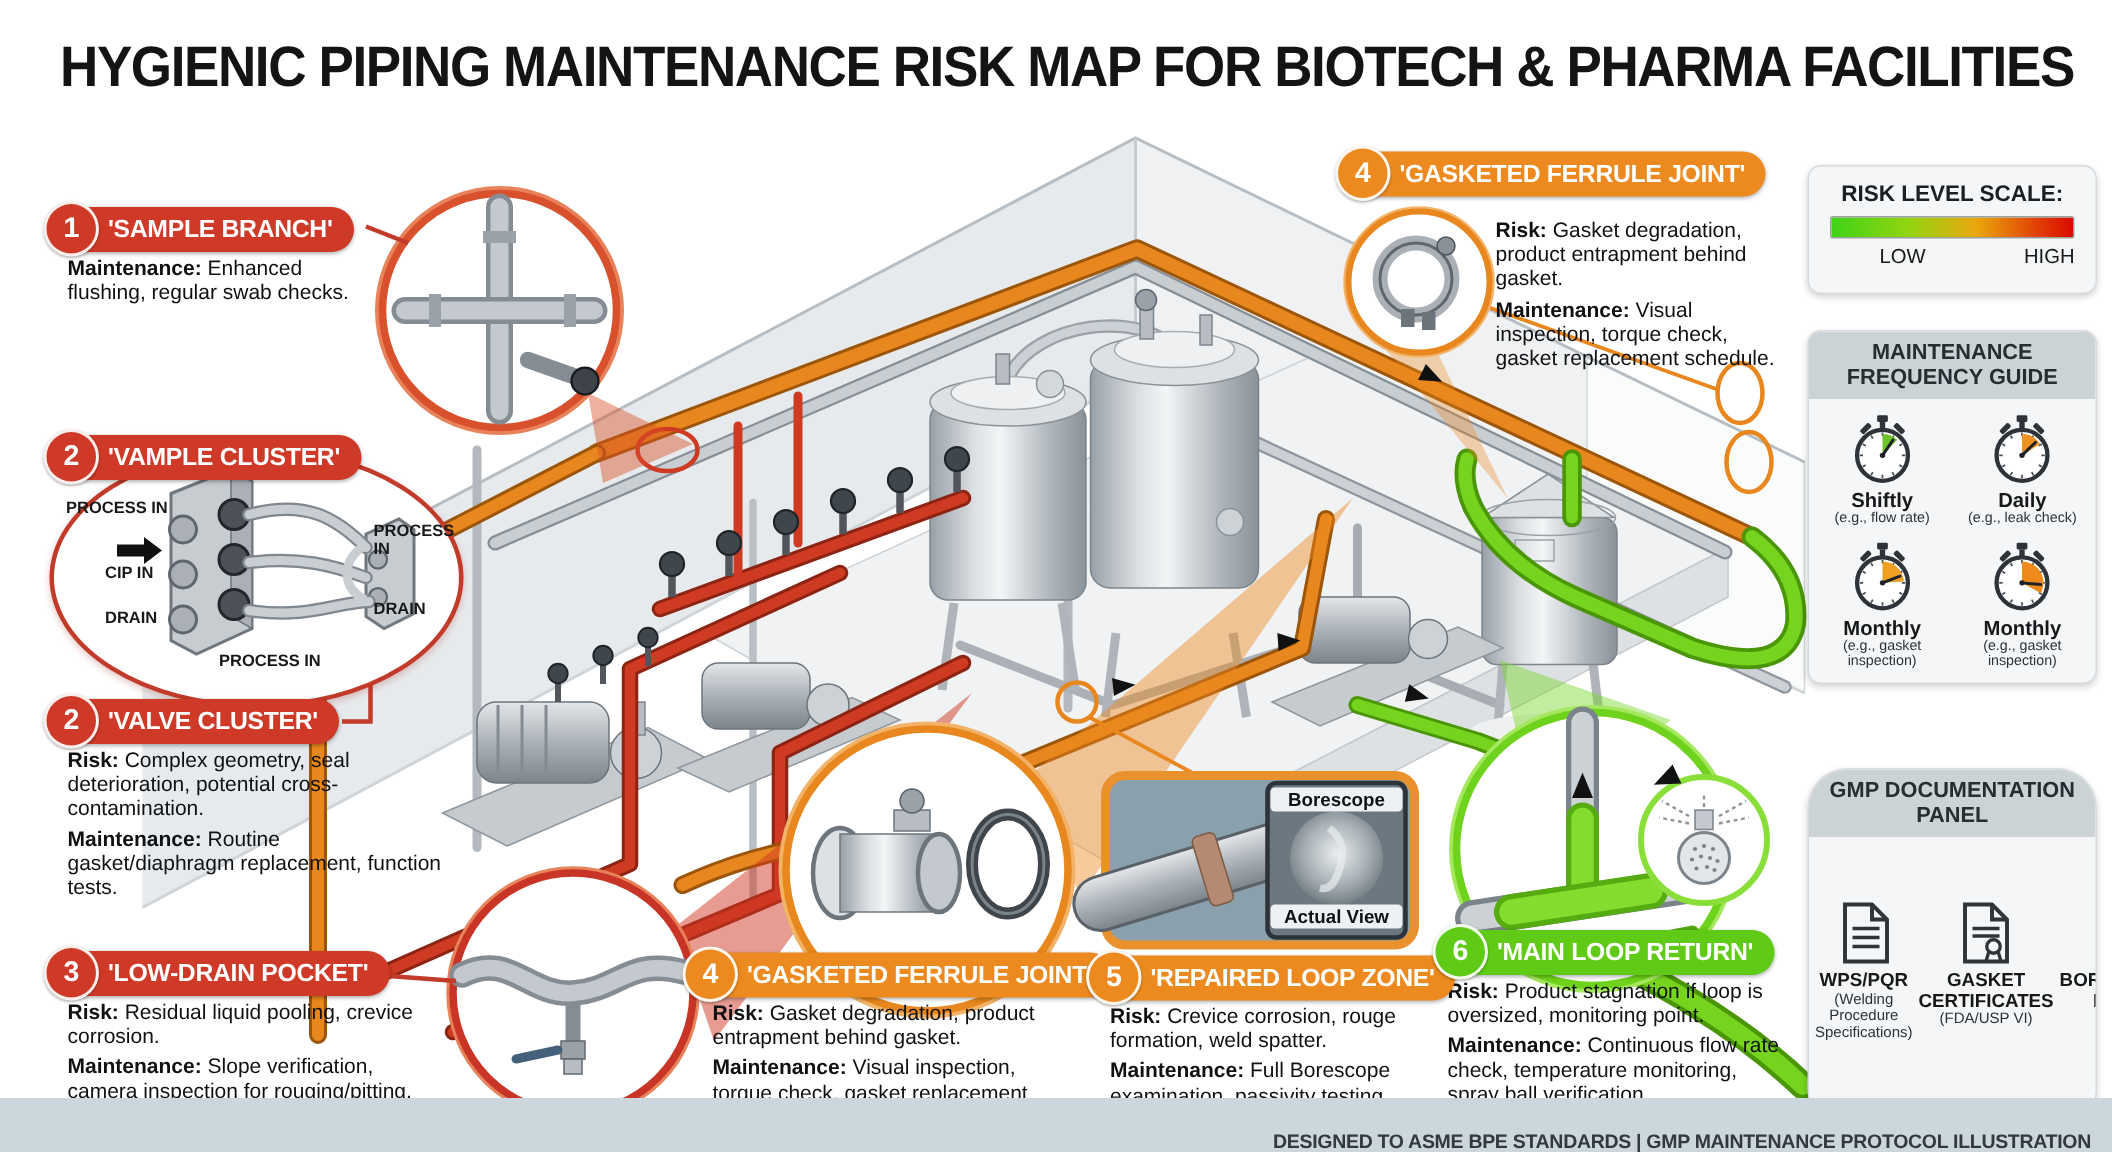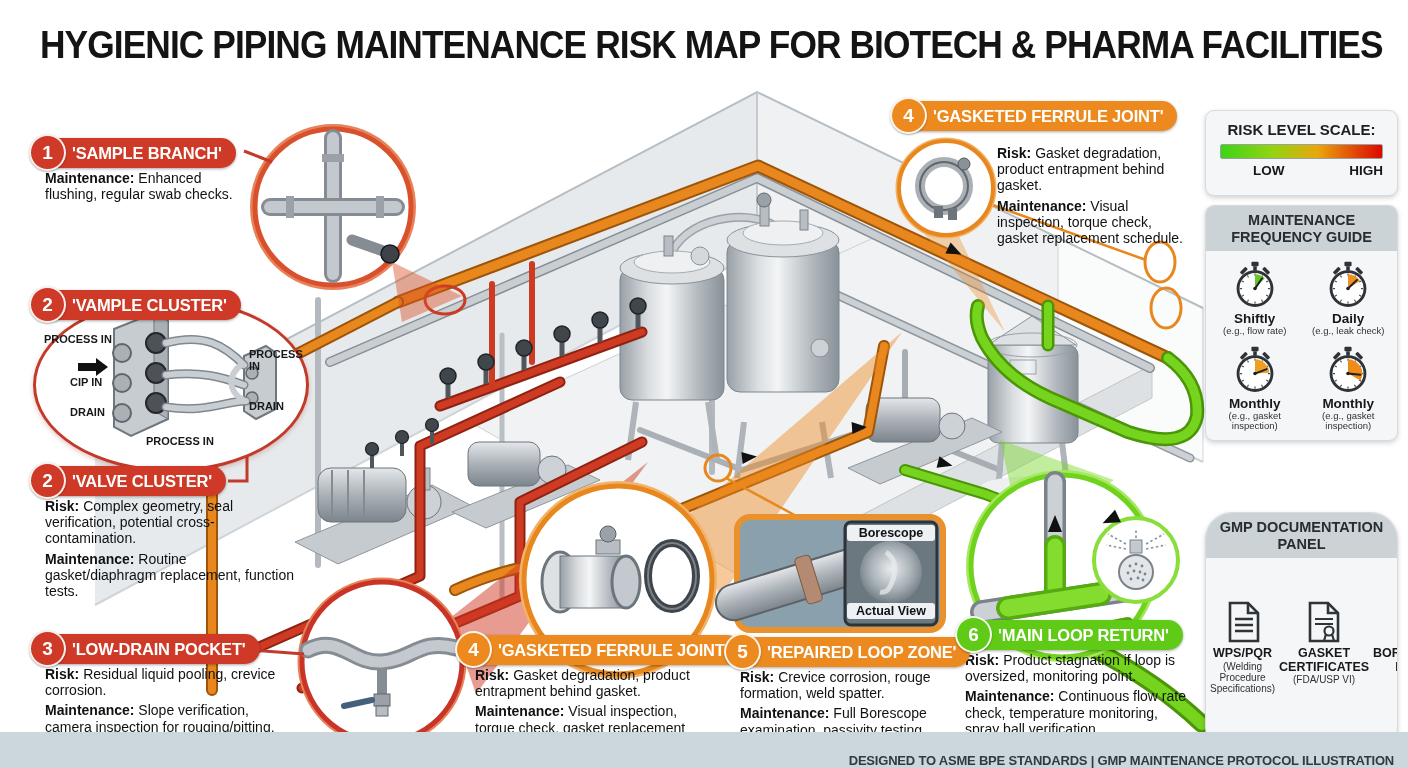--- a/index.html
+++ b/index.html
@@ -32,22 +32,22 @@
         color:#101214;background:#eef1f3;border-radius:3px;z-index:5;padding:1px 0;}
   
   .panel{position:absolute;left:1205px;width:193px;background:#f4f6f7;border:1px solid #d7dbde;
         border-radius:9px;box-shadow:0 2px 5px rgba(0,0,0,.18);z-index:5;box-sizing:border-box;overflow:hidden;}
   .panel-header{background:#ccd3d7;color:#272d31;font-weight:800;text-align:center;
         font-size:14.5px;line-height:1.15;padding:6px 4px;}
   .risk-panel{top:110px;height:86px;}
   .risk-title{font-weight:800;font-size:15px;text-align:center;color:#1b1f22;margin:10px 0 6px;}
   .risk-bar{height:13px;margin:0 14px;border-radius:2px;border:1px solid #9aa19f;
         background:linear-gradient(to right,#3fd317,#93d411 32%,#eaa60d 60%,#e14505 84%,#da0a00);}
-  .risk-ends{display:flex;justify-content:space-between;margin:4px 14px 0;font-weight:700;font-size:13.5px;color:#16181a;padding-left:33px;}
-  .freq-panel{top:205px;height:236px;}
+  .risk-ends{display:flex;justify-content:space-between;margin:4px 14px 0;font-weight:400;font-size:13.5px;color:#16181a;padding-left:33px;}
+  .freq-panel{top:220px;height:236px;}
   .freq-grid{display:grid;grid-template-columns:1fr 1fr;padding:4px 2px;}
   .freq-item{text-align:center;padding:5px 2px 3px;}
   .freq-item .watch svg{display:block;margin:0 auto;}
   .freq-label{font-weight:800;font-size:13.5px;color:#16181a;margin-top:1px;}
   .freq-sub{font-size:9.5px;color:#2c3236;line-height:1.1;}
   .gmp-panel{top:512px;height:242px;border-radius:27px;}
   .gmp-grid{display:grid;grid-template-columns:1fr 1fr 1fr 1fr;padding:4px 2px;margin-top:32px;}
   .gmp-item{text-align:center;padding:6px 2px 2px;}
   .gmp-item svg{display:block;margin:0 auto;}
   .gmp-label{font-weight:800;font-size:12.5px;color:#16181a;line-height:1.08;margin-top:3px;}
@@ -395,21 +395,21 @@
     <div class="vlabel" style="left:213px;top:48px;width:50px;">PROCESS IN</div>
     <div class="vlabel" style="left:213px;top:100px;">DRAIN</div>
     <div class="vlabel" style="left:110px;top:135px;">PROCESS IN</div>
   </div>
 
   <div class="pill red" style="left:32px;top:466px;">
     <span class="num">2</span>
     <span>'VALVE CLUSTER'</span>
   </div>
   <div class="body" style="left:45px;top:498px;width:252px;">
-    <p><b>Risk:</b> <span>Complex geometry, seal verification, potential cross-contamination.</span></p>
+    <p><b>Risk:</b> <span>Complex geometry, seal deterioration, potential cross-contamination.</span></p>
     <p><b>Maintenance:</b> <span>Routine gasket/diaphragm replacement, function tests.</span></p>
   </div>
 
   <div class="pill red" style="left:32px;top:634px;">
     <span class="num">3</span>
     <span>'LOW-DRAIN POCKET'</span>
   </div>
   <div class="body" style="left:45px;top:666px;width:252px;">
     <p><b>Risk:</b> <span>Residual liquid pooling, crevice corrosion.</span></p>
     <p><b>Maintenance:</b> <span>Slope verification, camera inspection for rouging/pitting.</span></p>

